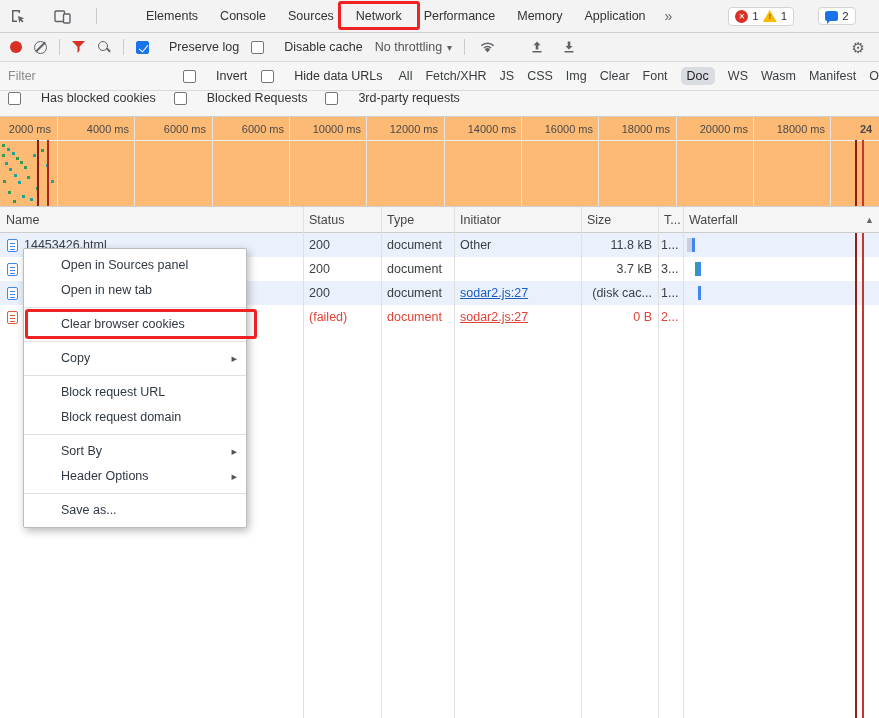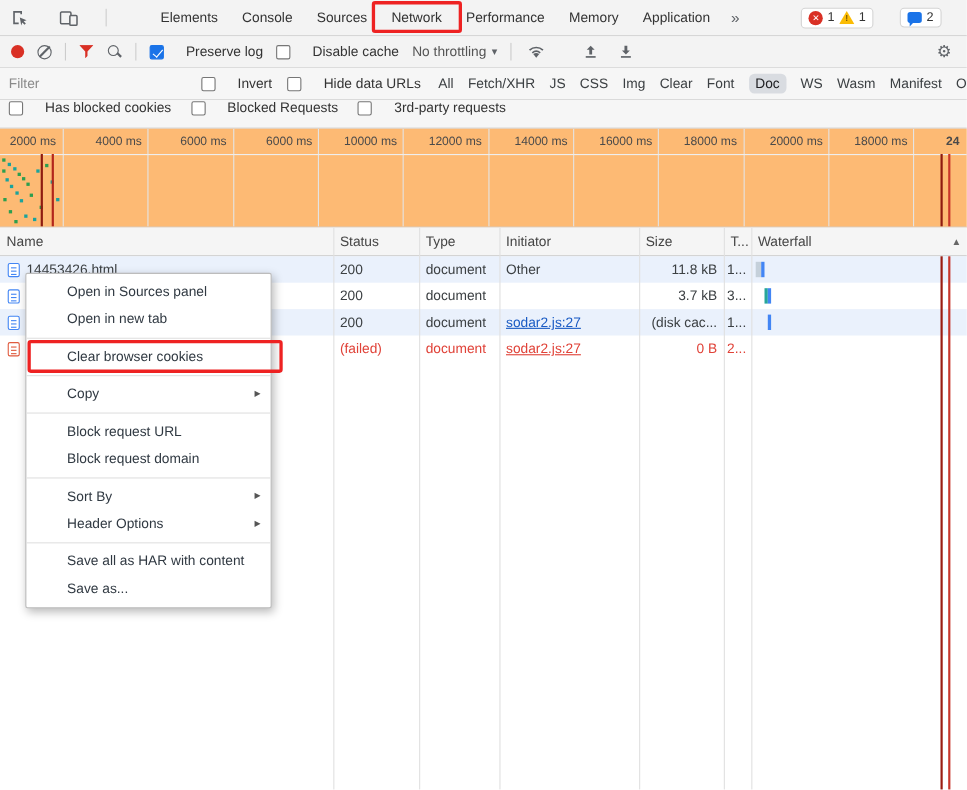--- a/index.html
+++ b/index.html
@@ -413,17 +413,16 @@
     <div class="cm-sep"></div>
     <div class="cm-item">
       <span>Sort By</span>
       <span class="sub-arrow">▸</span>
     </div>
     <div class="cm-item">
       <span>Header Options</span>
       <span class="sub-arrow">▸</span>
     </div>
     <div class="cm-sep"></div>
-    <div class="cm-item">Save all as HAR with content</div>
     <div class="cm-item">Save as...</div>
   </div>
 
 </div>
 
 </body></html>

